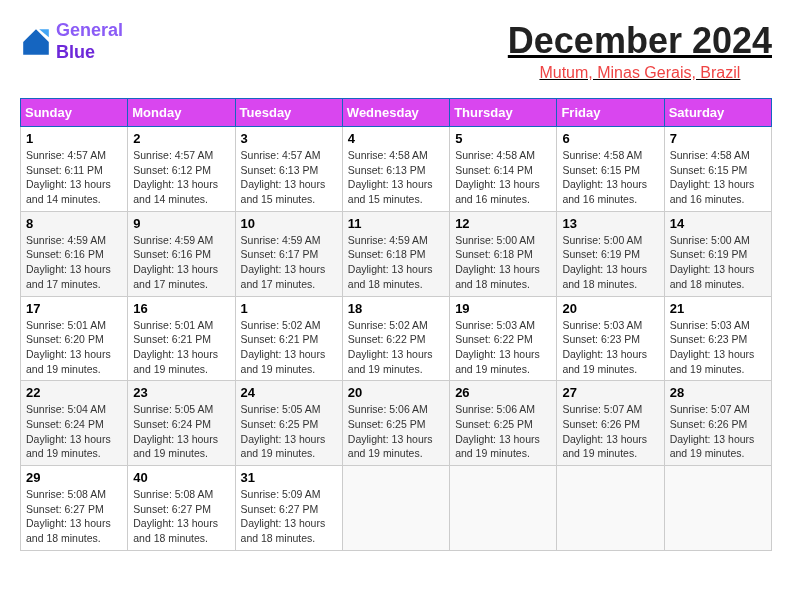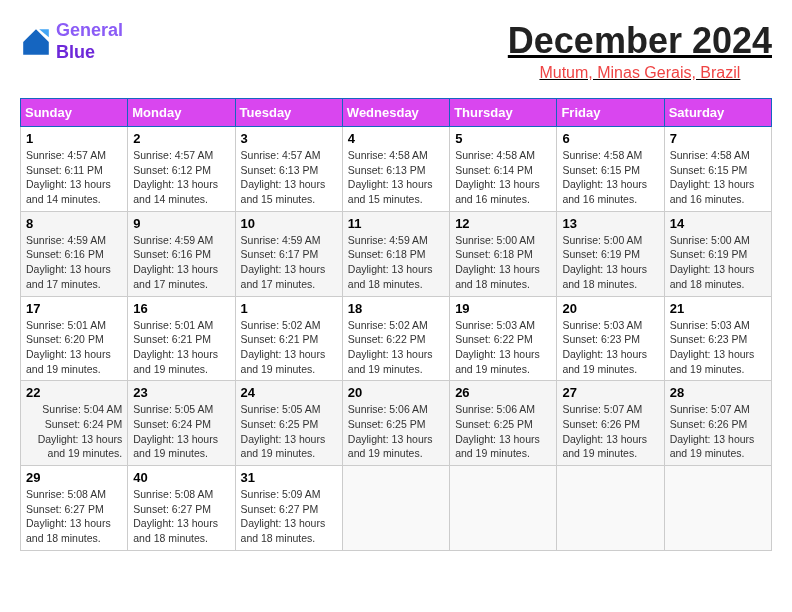--- a/index.html
+++ b/index.html
@@ -263,21 +263,21 @@
           <span class="day-num">21</span>
           <div class="day-info" style="white-space: pre-line;">Sunrise: 5:03 AM
 Sunset: 6:23 PM
 Daylight: 13 hours
 and 19 minutes.</div>
         </td>
       </tr>
       <tr>
         <td>
           <span class="day-num">22</span>
-          <div class="day-info" style="white-space: pre-line; text-align: right;">Sunrise: 5:04 AM
+          <div class="day-info" style="white-space: pre-line;">Sunrise: 5:04 AM
 Sunset: 6:24 PM
 Daylight: 13 hours
 and 19 minutes.</div>
         </td>
         <td>
           <span class="day-num">23</span>
           <div class="day-info" style="white-space: pre-line;">Sunrise: 5:05 AM
 Sunset: 6:24 PM
 Daylight: 13 hours
 and 19 minutes.</div>

